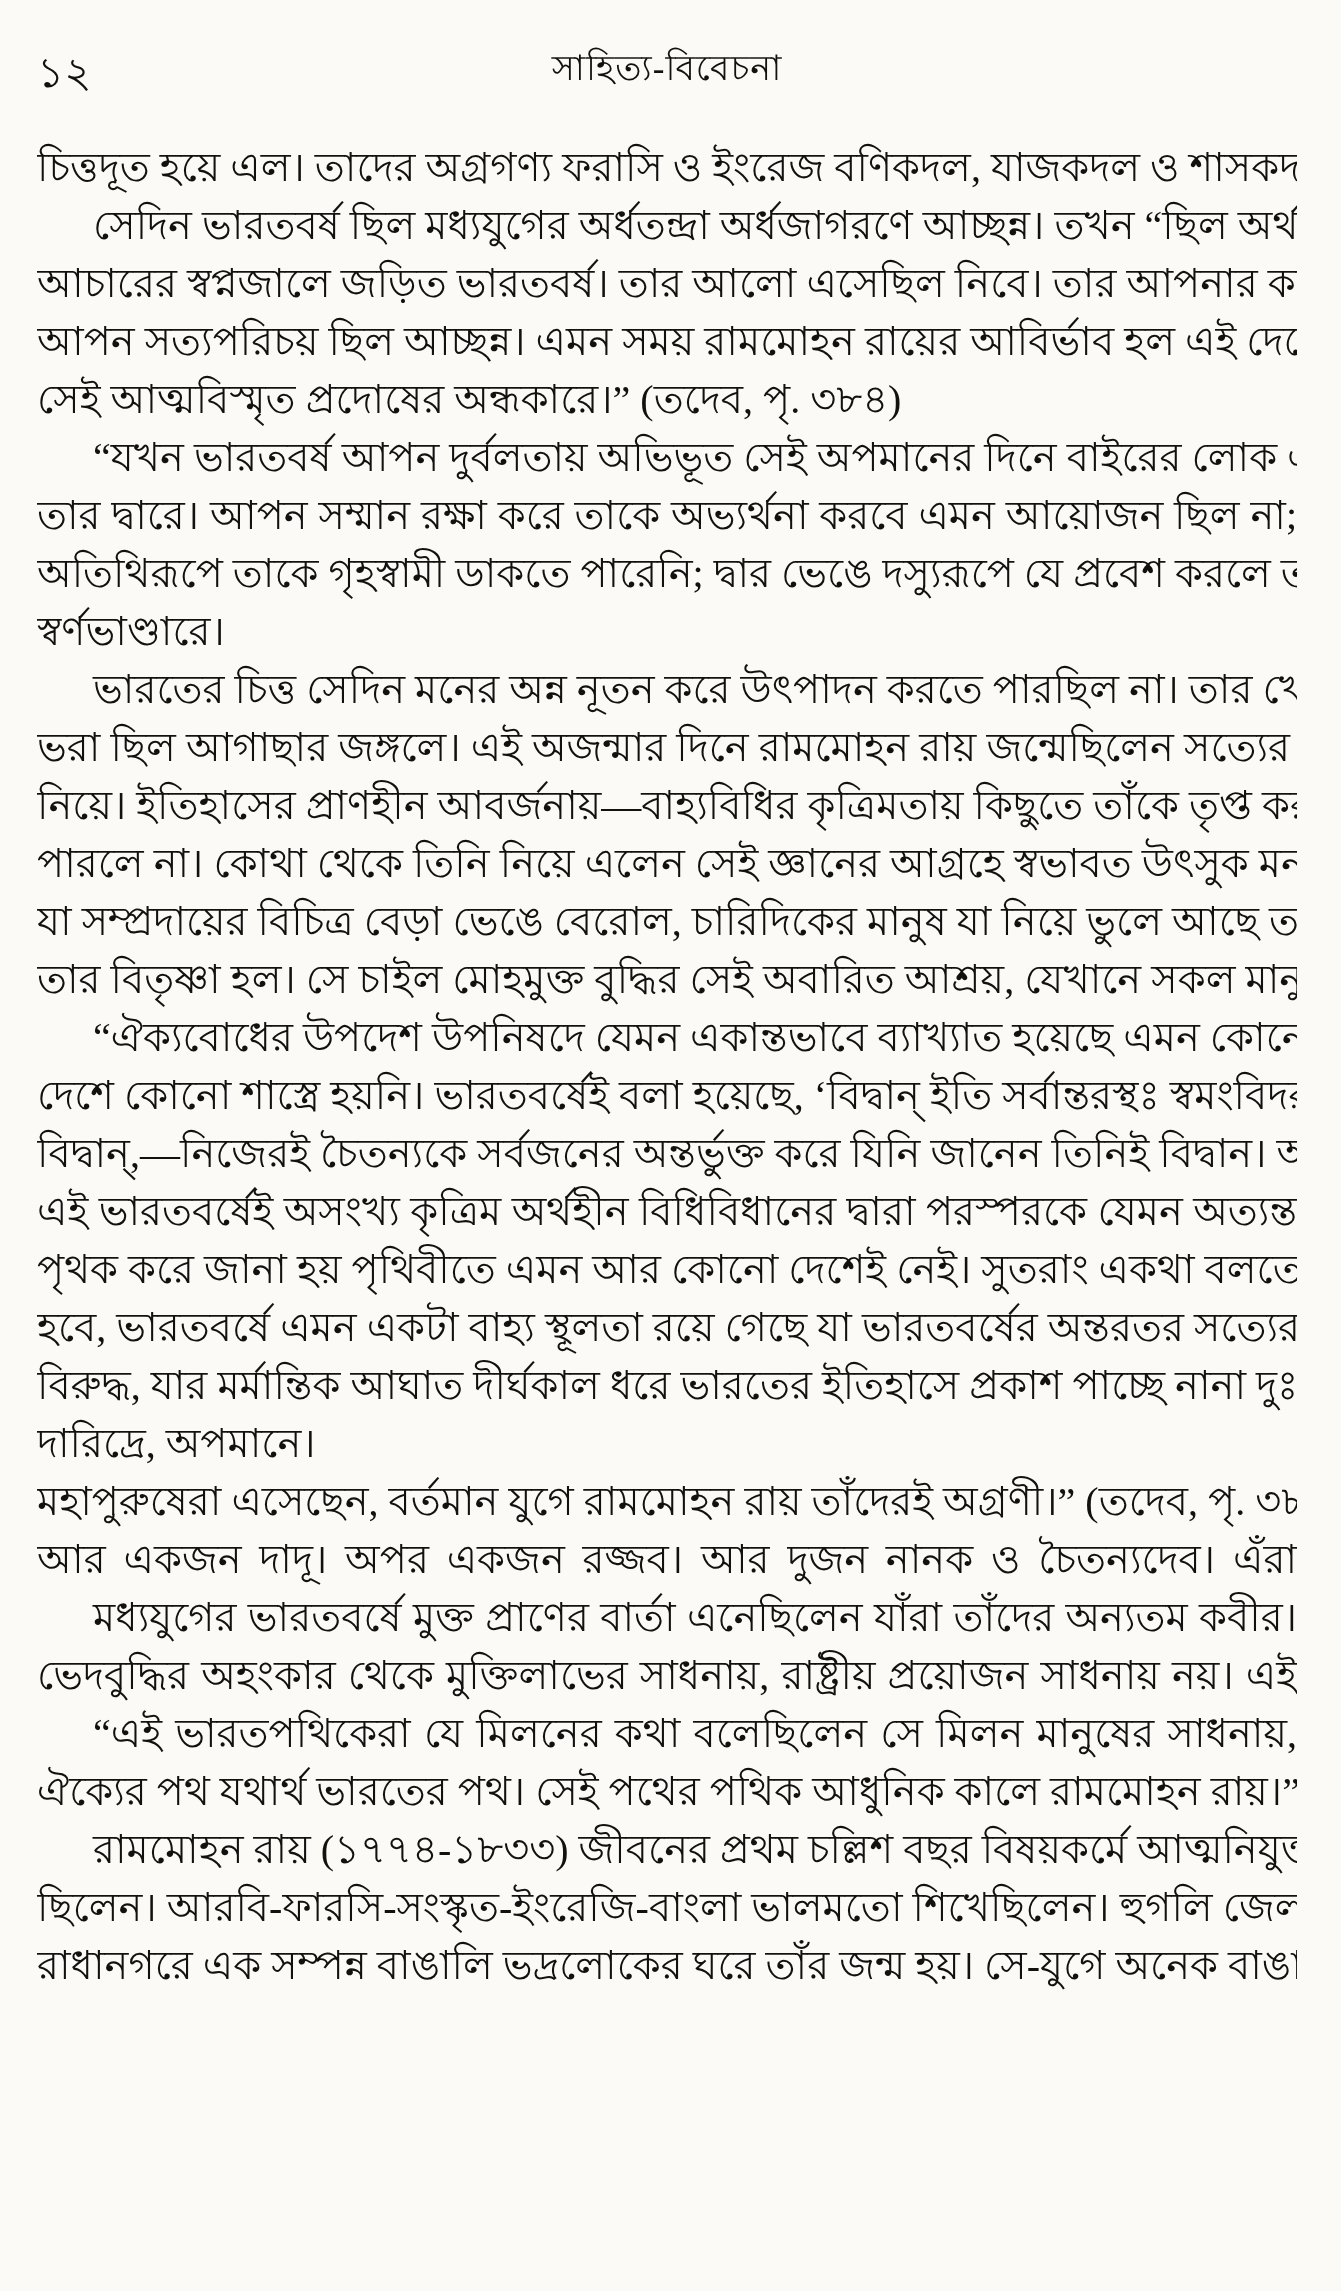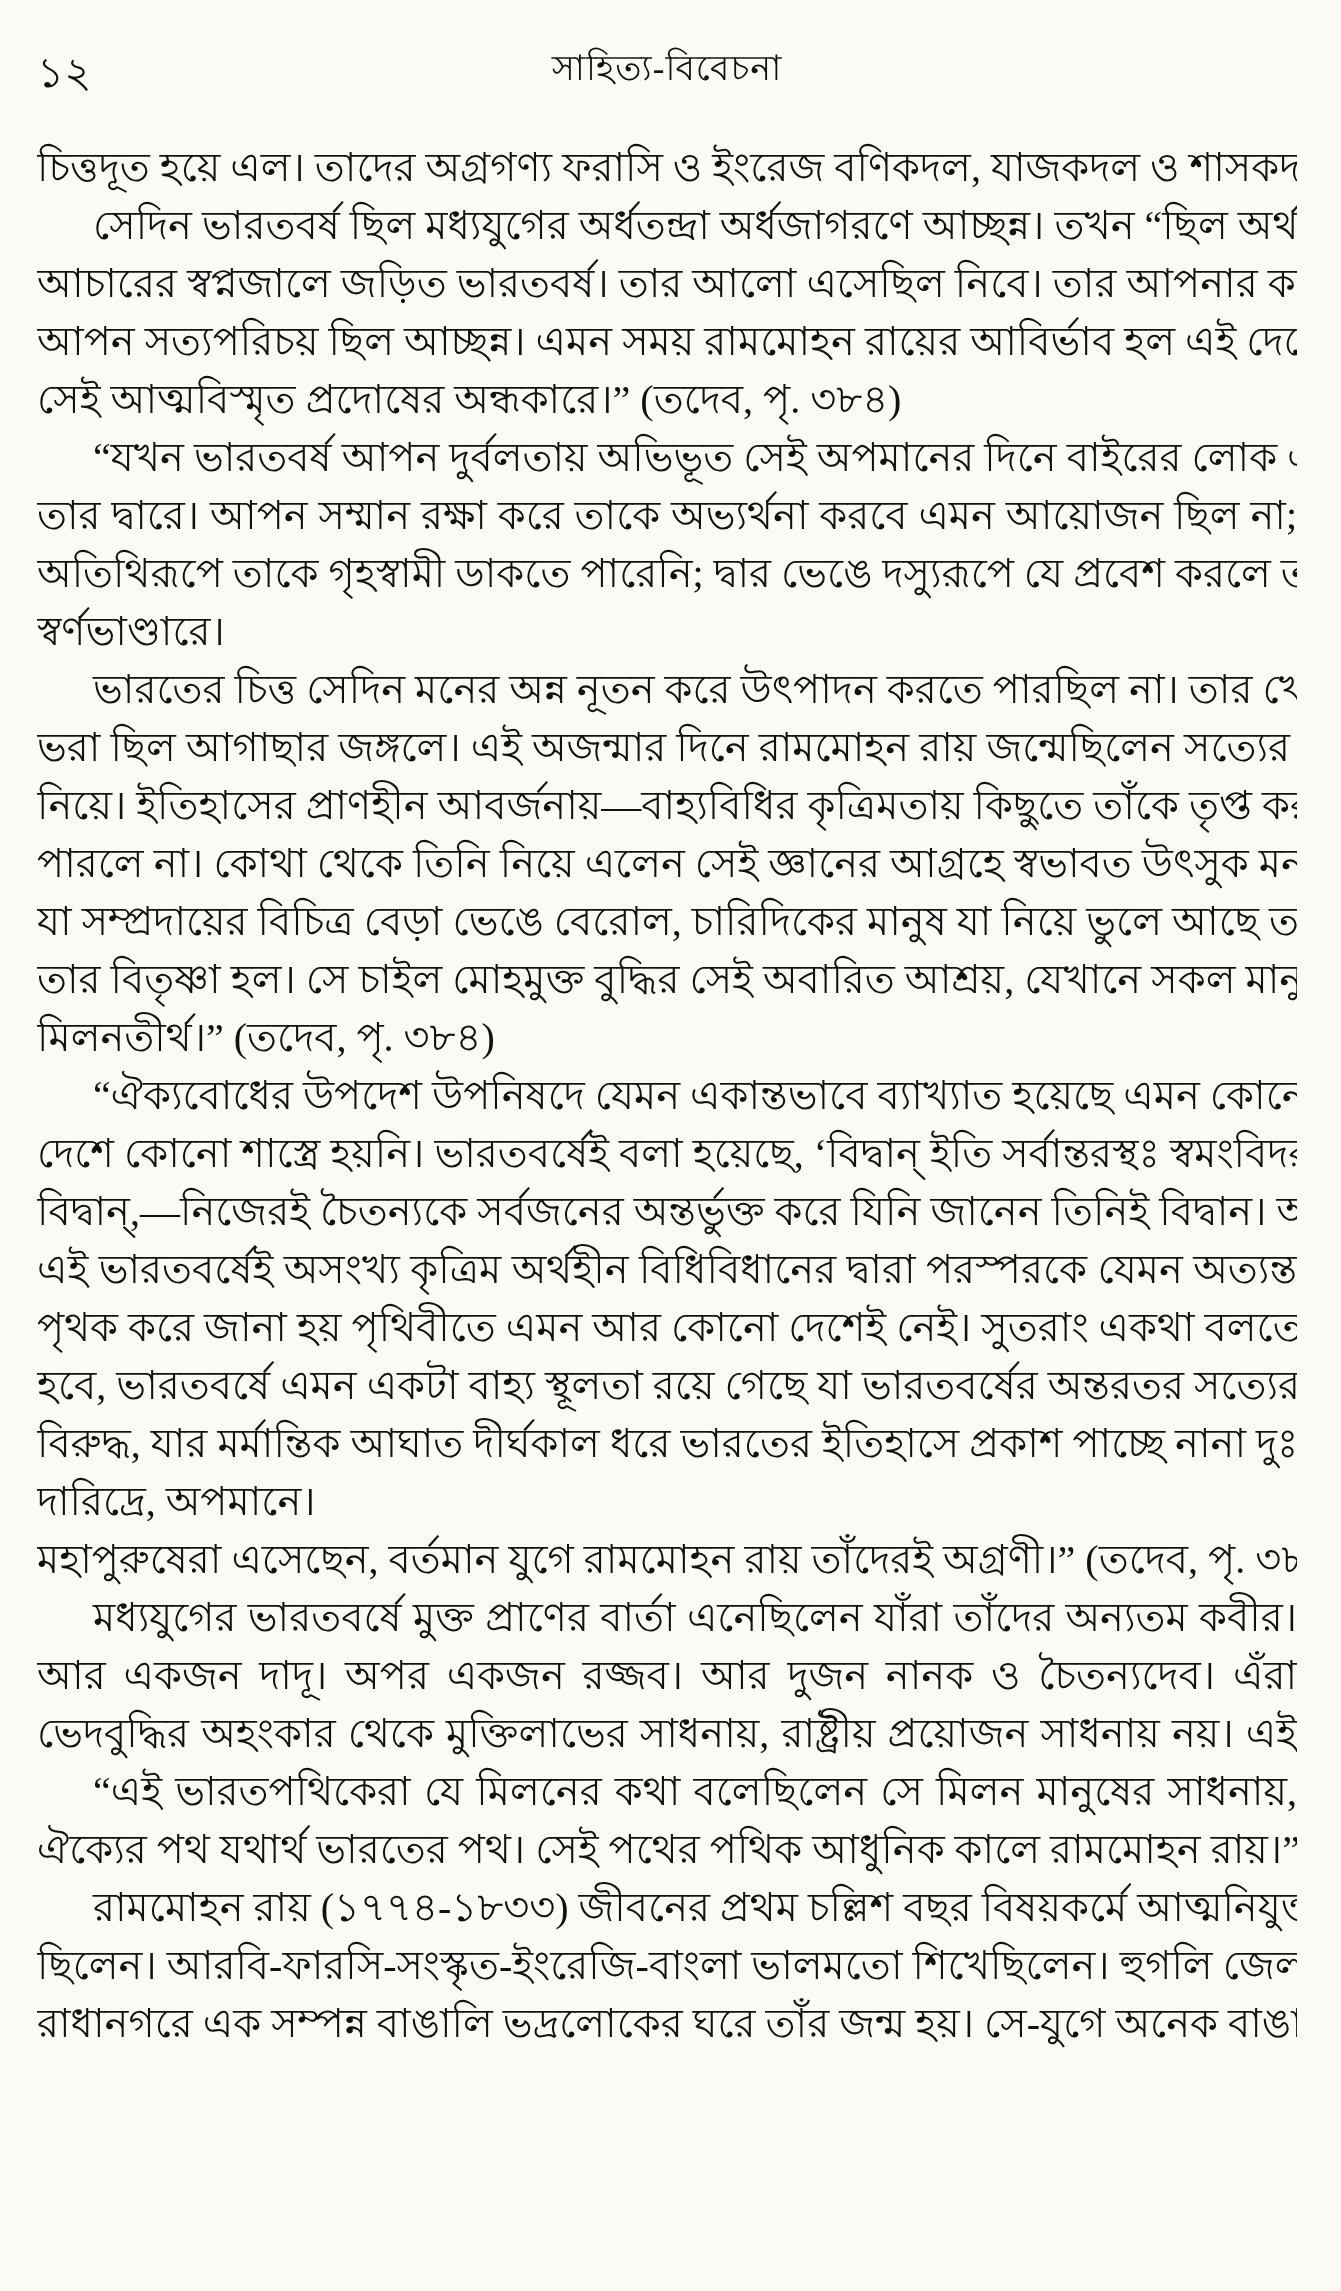--- a/index.html
+++ b/index.html
@@ -90,41 +90,40 @@
         <div class="line end">স্বর্ণভাণ্ডারে।</div>
       </div>
 
       <div>
         <div class="line indent">ভারতের চিত্ত সেদিন মনের অন্ন নূতন করে উৎপাদন করতে পারছিল না। তার খেত</div>
         <div class="line">ভরা ছিল আগাছার জঙ্গলে। এই অজন্মার দিনে রামমোহন রায় জন্মেছিলেন সত্যের ক্ষুধা</div>
         <div class="line">নিয়ে। ইতিহাসের প্রাণহীন আবর্জনায়—বাহ্যবিধির কৃত্রিমতায় কিছুতে তাঁকে তৃপ্ত করতে</div>
         <div class="line">পারলে না। কোথা থেকে তিনি নিয়ে এলেন সেই জ্ঞানের আগ্রহে স্বভাবত উৎসুক মন,</div>
         <div class="line">যা সম্প্রদায়ের বিচিত্র বেড়া ভেঙে বেরোল, চারিদিকের মানুষ যা নিয়ে ভুলে আছে তাতে</div>
         <div class="line">তার বিতৃষ্ণা হল। সে চাইল মোহমুক্ত বুদ্ধির সেই অবারিত আশ্রয়, যেখানে সকল মানুষের</div>
-        <div class="line end">মিলনতীর্থ।” (তদেব, পৃ. ৩৮৪)</div>
       </div>
 
       <div>
         <div class="line indent">“ঐক্যবোধের উপদেশ উপনিষদে যেমন একান্তভাবে ব্যাখ্যাত হয়েছে এমন কোনো</div>
         <div class="line">দেশে কোনো শাস্ত্রে হয়নি। ভারতবর্ষেই বলা হয়েছে, ‘বিদ্বান্ ইতি সর্বান্তরস্থঃ স্বমংবিদরূপবিদ্</div>
         <div class="line">বিদ্বান্,—নিজেরই চৈতন্যকে সর্বজনের অন্তর্ভুক্ত করে যিনি জানেন তিনিই বিদ্বান। অথচ</div>
         <div class="line">এই ভারতবর্ষেই অসংখ্য কৃত্রিম অর্থহীন বিধিবিধানের দ্বারা পরস্পরকে যেমন অত্যন্ত</div>
         <div class="line">পৃথক করে জানা হয় পৃথিবীতে এমন আর কোনো দেশেই নেই। সুতরাং একথা বলতে</div>
         <div class="line">হবে, ভারতবর্ষে এমন একটা বাহ্য স্থূলতা রয়ে গেছে যা ভারতবর্ষের অন্তরতর সত্যের</div>
         <div class="line">বিরুদ্ধ, যার মর্মান্তিক আঘাত দীর্ঘকাল ধরে ভারতের ইতিহাসে প্রকাশ পাচ্ছে নানা দুঃখে,</div>
         <div class="line end">দারিদ্রে, অপমানে।</div>
       </div>
 
       <div>
         <div class="line">মহাপুরুষেরা এসেছেন, বর্তমান যুগে রামমোহন রায় তাঁদেরই অগ্রণী।” (তদেব, পৃ. ৩৮৬)</div>
       </div>
 
       <div>
+        <div class="line">আর একজন দাদূ। অপর একজন রজ্জব। আর দুজন নানক ও চৈতন্যদেব। এঁরা</div>
         <div class="line indent">মধ্যযুগের ভারতবর্ষে মুক্ত প্রাণের বার্তা এনেছিলেন যাঁরা তাঁদের অন্যতম কবীর।</div>
-        <div class="line">আর একজন দাদূ। অপর একজন রজ্জব। আর দুজন নানক ও চৈতন্যদেব। এঁরা</div>
       </div>
 
       <div>
         <div class="line">ভেদবুদ্ধির অহংকার থেকে মুক্তিলাভের সাধনায়, রাষ্ট্রীয় প্রয়োজন সাধনায় নয়। এই</div>
         <div class="line indent">“এই ভারতপথিকেরা যে মিলনের কথা বলেছিলেন সে মিলন মানুষের সাধনায়,</div>
         <div class="line">ঐক্যের পথ যথার্থ ভারতের পথ। সেই পথের পথিক আধুনিক কালে রামমোহন রায়।”</div>
       </div>
 
       <div>
         <div class="line indent">রামমোহন রায় (১৭৭৪-১৮৩৩) জীবনের প্রথম চল্লিশ বছর বিষয়কর্মে আত্মনিযুক্ত</div>

